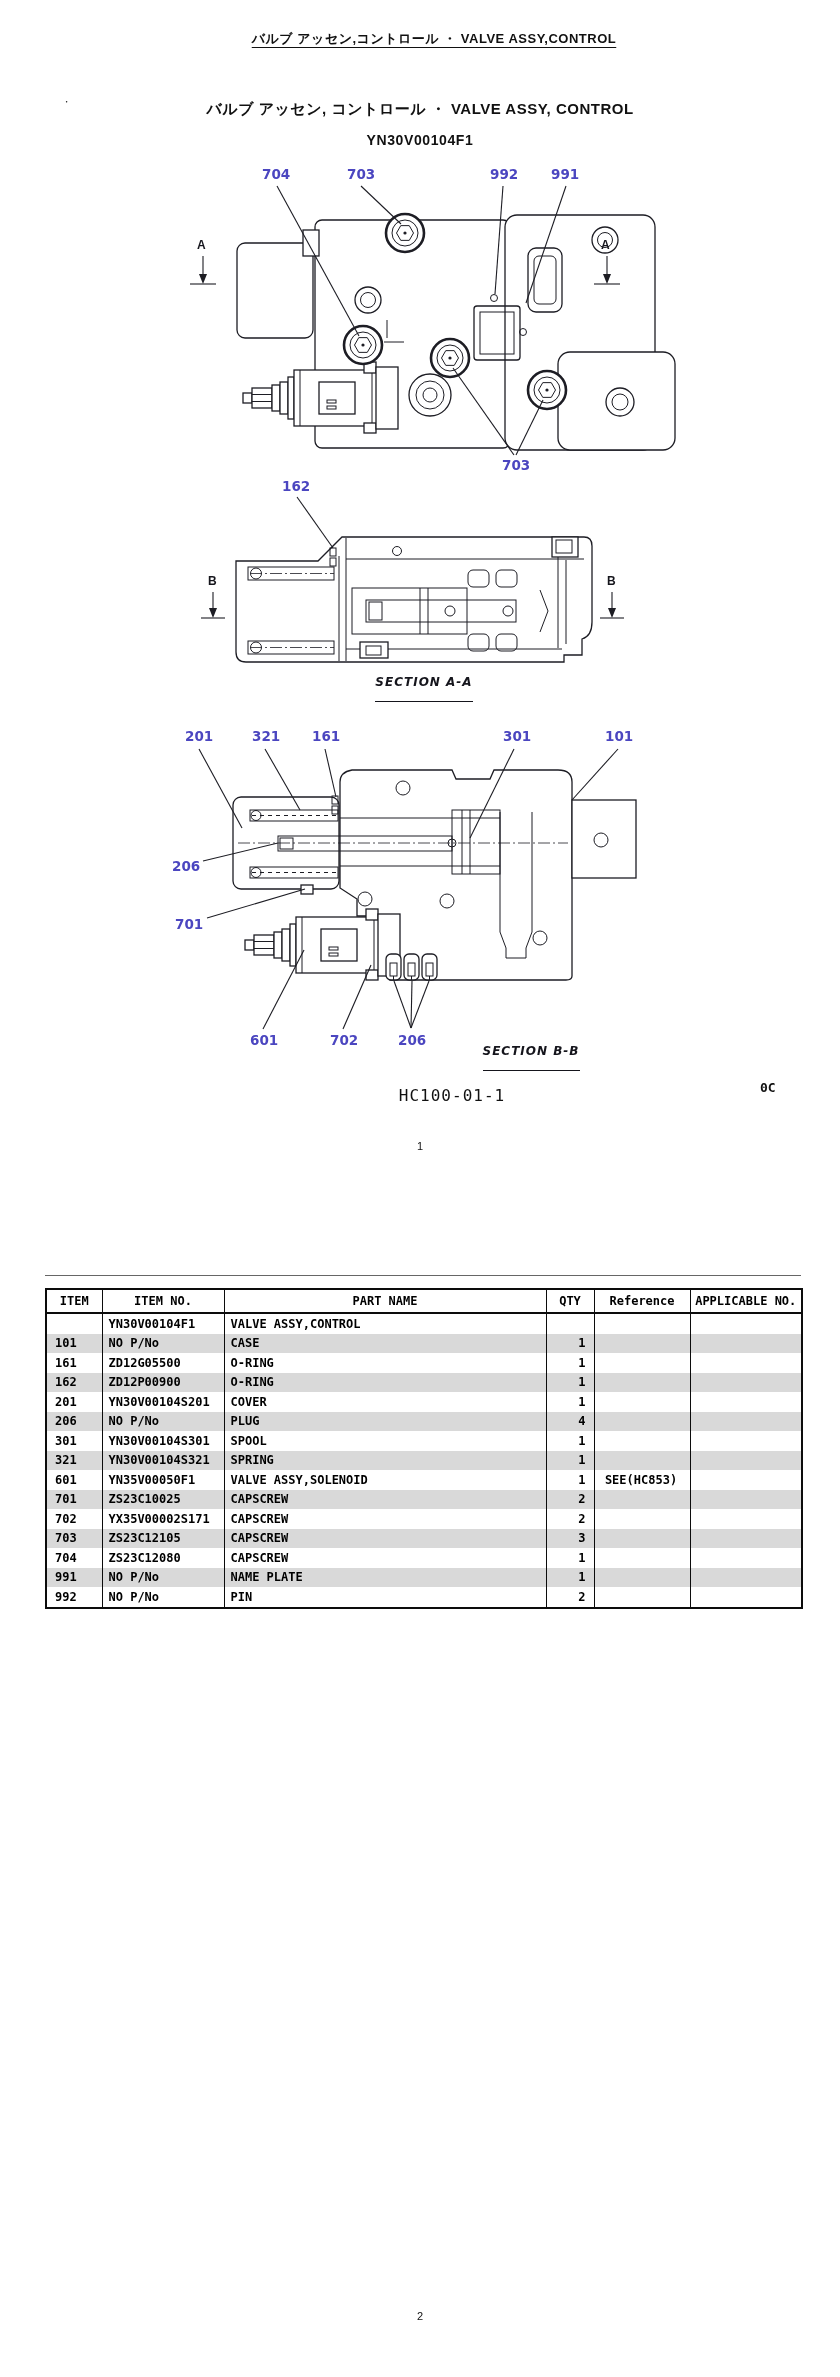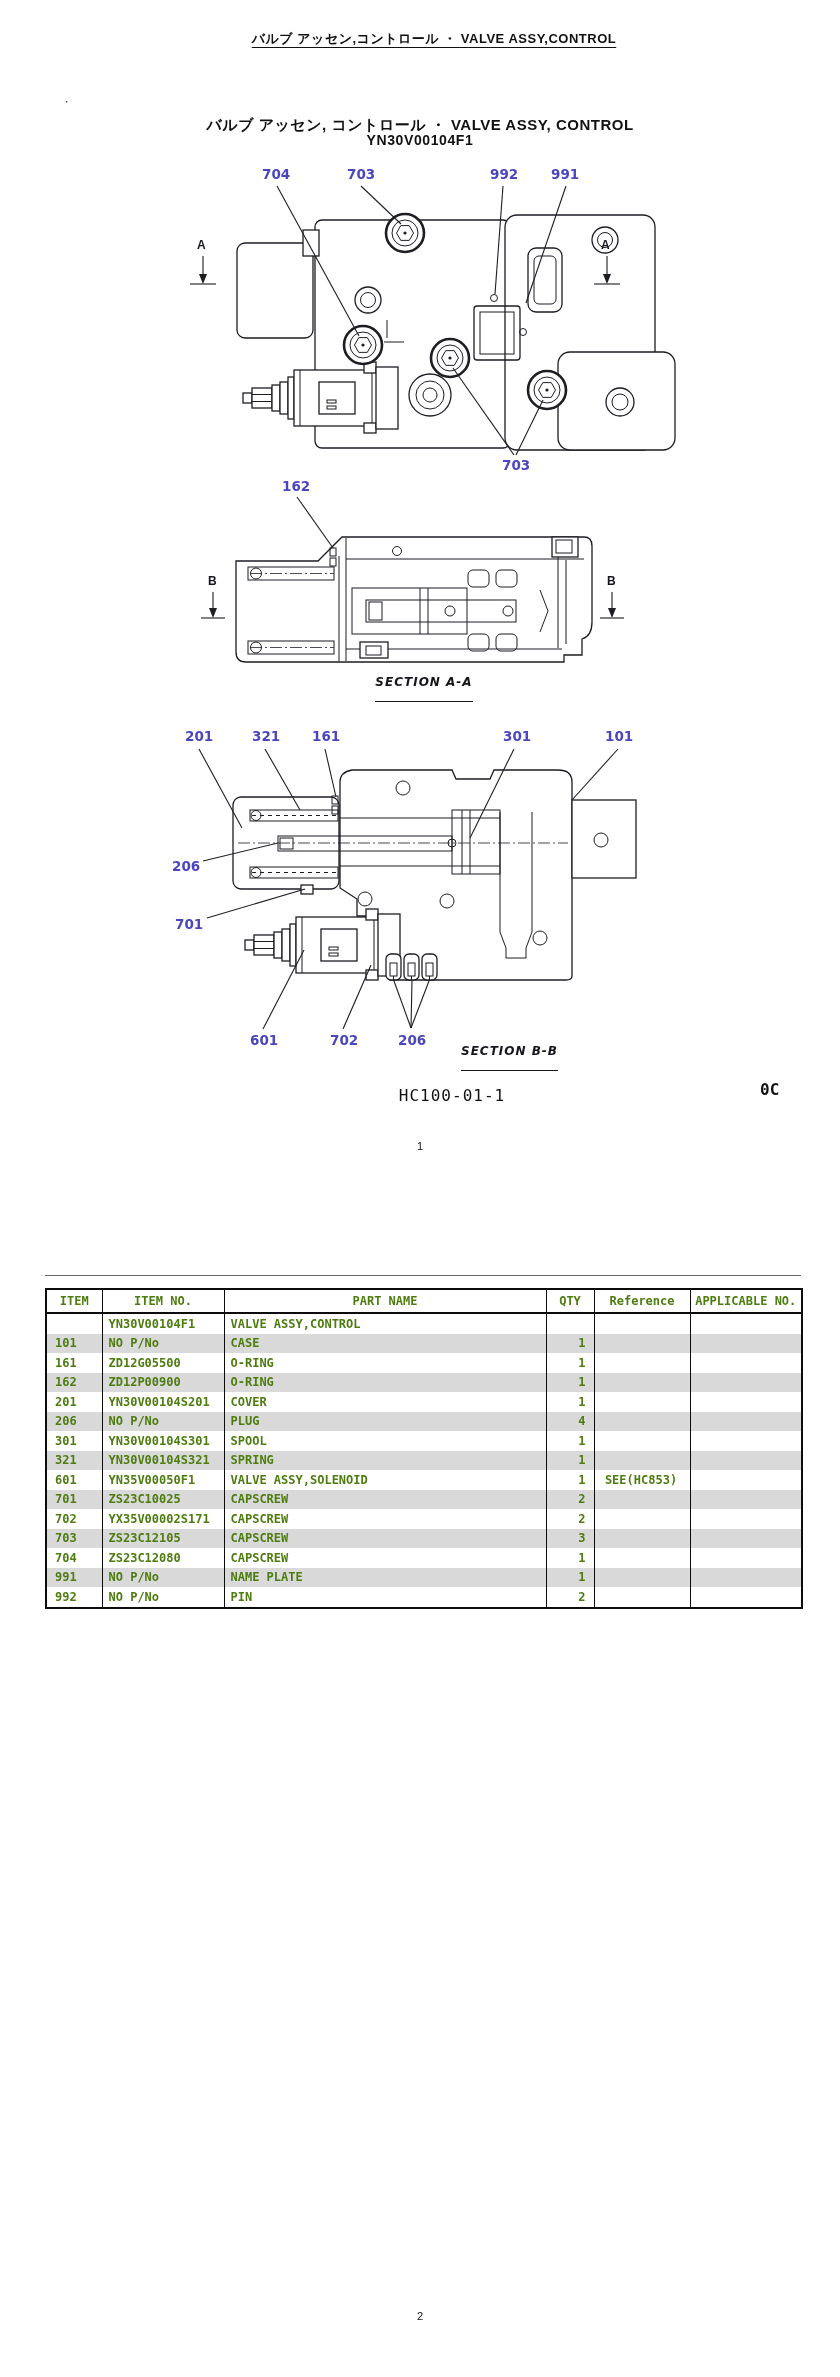--- a/index.html
+++ b/index.html
@@ -1,42 +1,42 @@
 <!DOCTYPE html>
 <html><head>
 <meta charset="utf-8">
 <style>
   html,body{margin:0;padding:0;background:#ffffff;}
   body{width:840px;height:2377px;position:relative;font-family:"Liberation Sans",sans-serif;color:#111;}
   .abs{position:absolute;}
   .ctr{left:0;width:840px;text-align:center;}
   .hdr1{top:30px;font-size:13px;font-weight:600;letter-spacing:.5px;text-decoration:underline;text-underline-offset:4px;padding-left:14px;}
   .stray{top:96px;left:62px;font-size:9px;}
-  .hdr2{top:100px;font-size:15px;font-weight:bold;letter-spacing:.5px;margin-top:16px;}
+  .hdr2{top:100px;font-size:15px;font-weight:bold;letter-spacing:.5px;}
   .pnum{top:132px;font-size:14px;font-weight:bold;letter-spacing:.6px;}
   .callout{position:absolute;font-size:13.5px;font-weight:bold;color:#4b46c0;font-family:"DejaVu Sans",sans-serif;}
   .vmk{position:absolute;font-size:12px;font-weight:bold;color:#15151c;}
   .seclbl{position:absolute;font-size:12px;font-weight:bold;letter-spacing:1px;color:#15151c;font-family:"DejaVu Sans",sans-serif;}
   .seclbl span{display:inline-block;border-bottom:1.6px solid #15151c;padding-bottom:12px;font-style:italic;}
   .dwgcode{top:1086px;font-size:16px;font-weight:normal;letter-spacing:1px;font-family:"DejaVu Sans Mono",monospace;padding-left:32px;}
-  .edge{top:1080px;left:760px;font-size:16px;font-weight:bold;font-family:"DejaVu Sans Mono",monospace;}
+  .edge{top:1080px;left:760px;font-size:13px;font-weight:bold;font-family:"DejaVu Sans Mono",monospace;}
   .pg1{top:1140px;font-size:11px;}
   .pg2{top:2310px;font-size:11px;}
   svg{position:absolute;overflow:visible;}
   svg .ln{stroke:#1d1d24;stroke-width:1.3;fill:#ffffff;}
   svg .lnf{stroke:#1d1d24;stroke-width:1.3;fill:none;}
   svg .thin{stroke:#1d1d24;stroke-width:1;fill:none;}
   svg .lead{stroke:#1d1d24;stroke-width:1.1;fill:none;}
   svg .ring{stroke:#1d1d24;stroke-width:2.6;fill:#ffffff;}
   svg .dashc{stroke:#1d1d24;stroke-width:.8;fill:none;stroke-dasharray:12 3 2 3;}
   svg .coil{stroke:#1d1d24;stroke-width:1;fill:none;stroke-dasharray:4 4;}
   svg .fillb{fill:#1d1d24;stroke:none;}
   .topline{top:1275px;left:45px;width:756px;height:1px;background:#666;}
   table.parts{position:absolute;top:1288px;left:45px;width:756px;border-collapse:collapse;table-layout:fixed;
-    font-family:"DejaVu Sans Mono",monospace;font-size:12px;font-weight:bold;color:#4d7c0f;
+    font-family:"DejaVu Sans Mono",monospace;font-size:12px;font-weight:bold;color:#000000;
     border:2.4px solid #0c0c0c;}
   table.parts th{border-bottom:2.4px solid #0c0c0c;border-left:1px solid #0c0c0c;border-right:1px solid #0c0c0c;
     height:22px;font-weight:bold;text-align:center;padding:0 2px;}
   table.parts td{border-left:1px solid #0c0c0c;border-right:1px solid #0c0c0c;height:19.5px;padding:0 6px;
     white-space:nowrap;overflow:hidden;}
   table.parts tbody tr:nth-child(even){background:#d9d9d9;}
   table.parts td.c0{padding-left:8px;}
   table.parts td.c3{text-align:right;padding-right:8px;}
   table.parts td.c4{padding-left:4px;text-align:center;}
 </style>
@@ -263,21 +263,21 @@
 <div class="callout" style="left:250px;top:1032px">601</div>
 <div class="callout" style="left:330px;top:1032px">702</div>
 <div class="callout" style="left:398px;top:1032px">206</div>
 
 <div class="vmk" style="left:197px;top:238px">A</div>
 <div class="vmk" style="left:601px;top:238px">A</div>
 <div class="vmk" style="left:208px;top:574px">B</div>
 <div class="vmk" style="left:607px;top:574px">B</div>
 
 <div class="seclbl" style="left:354px;top:675px;width:140px;text-align:center"><span>SECTION  A-A</span></div>
-<div class="seclbl" style="left:461px;top:1044px;width:140px;text-align:left"><span>SECTION  B-B</span></div>
+<div class="seclbl" style="left:461px;top:1044px;width:140px;text-align:center"><span>SECTION  B-B</span></div>
 
 <div class="abs ctr dwgcode">HC100-01-1</div>
 <div class="abs edge">0C</div>
 <div class="abs ctr pg1">1</div>
 
 <div class="abs topline"></div>
 <table class="parts">
   <colgroup>
     <col style="width:56px">
       <col style="width:122px">

